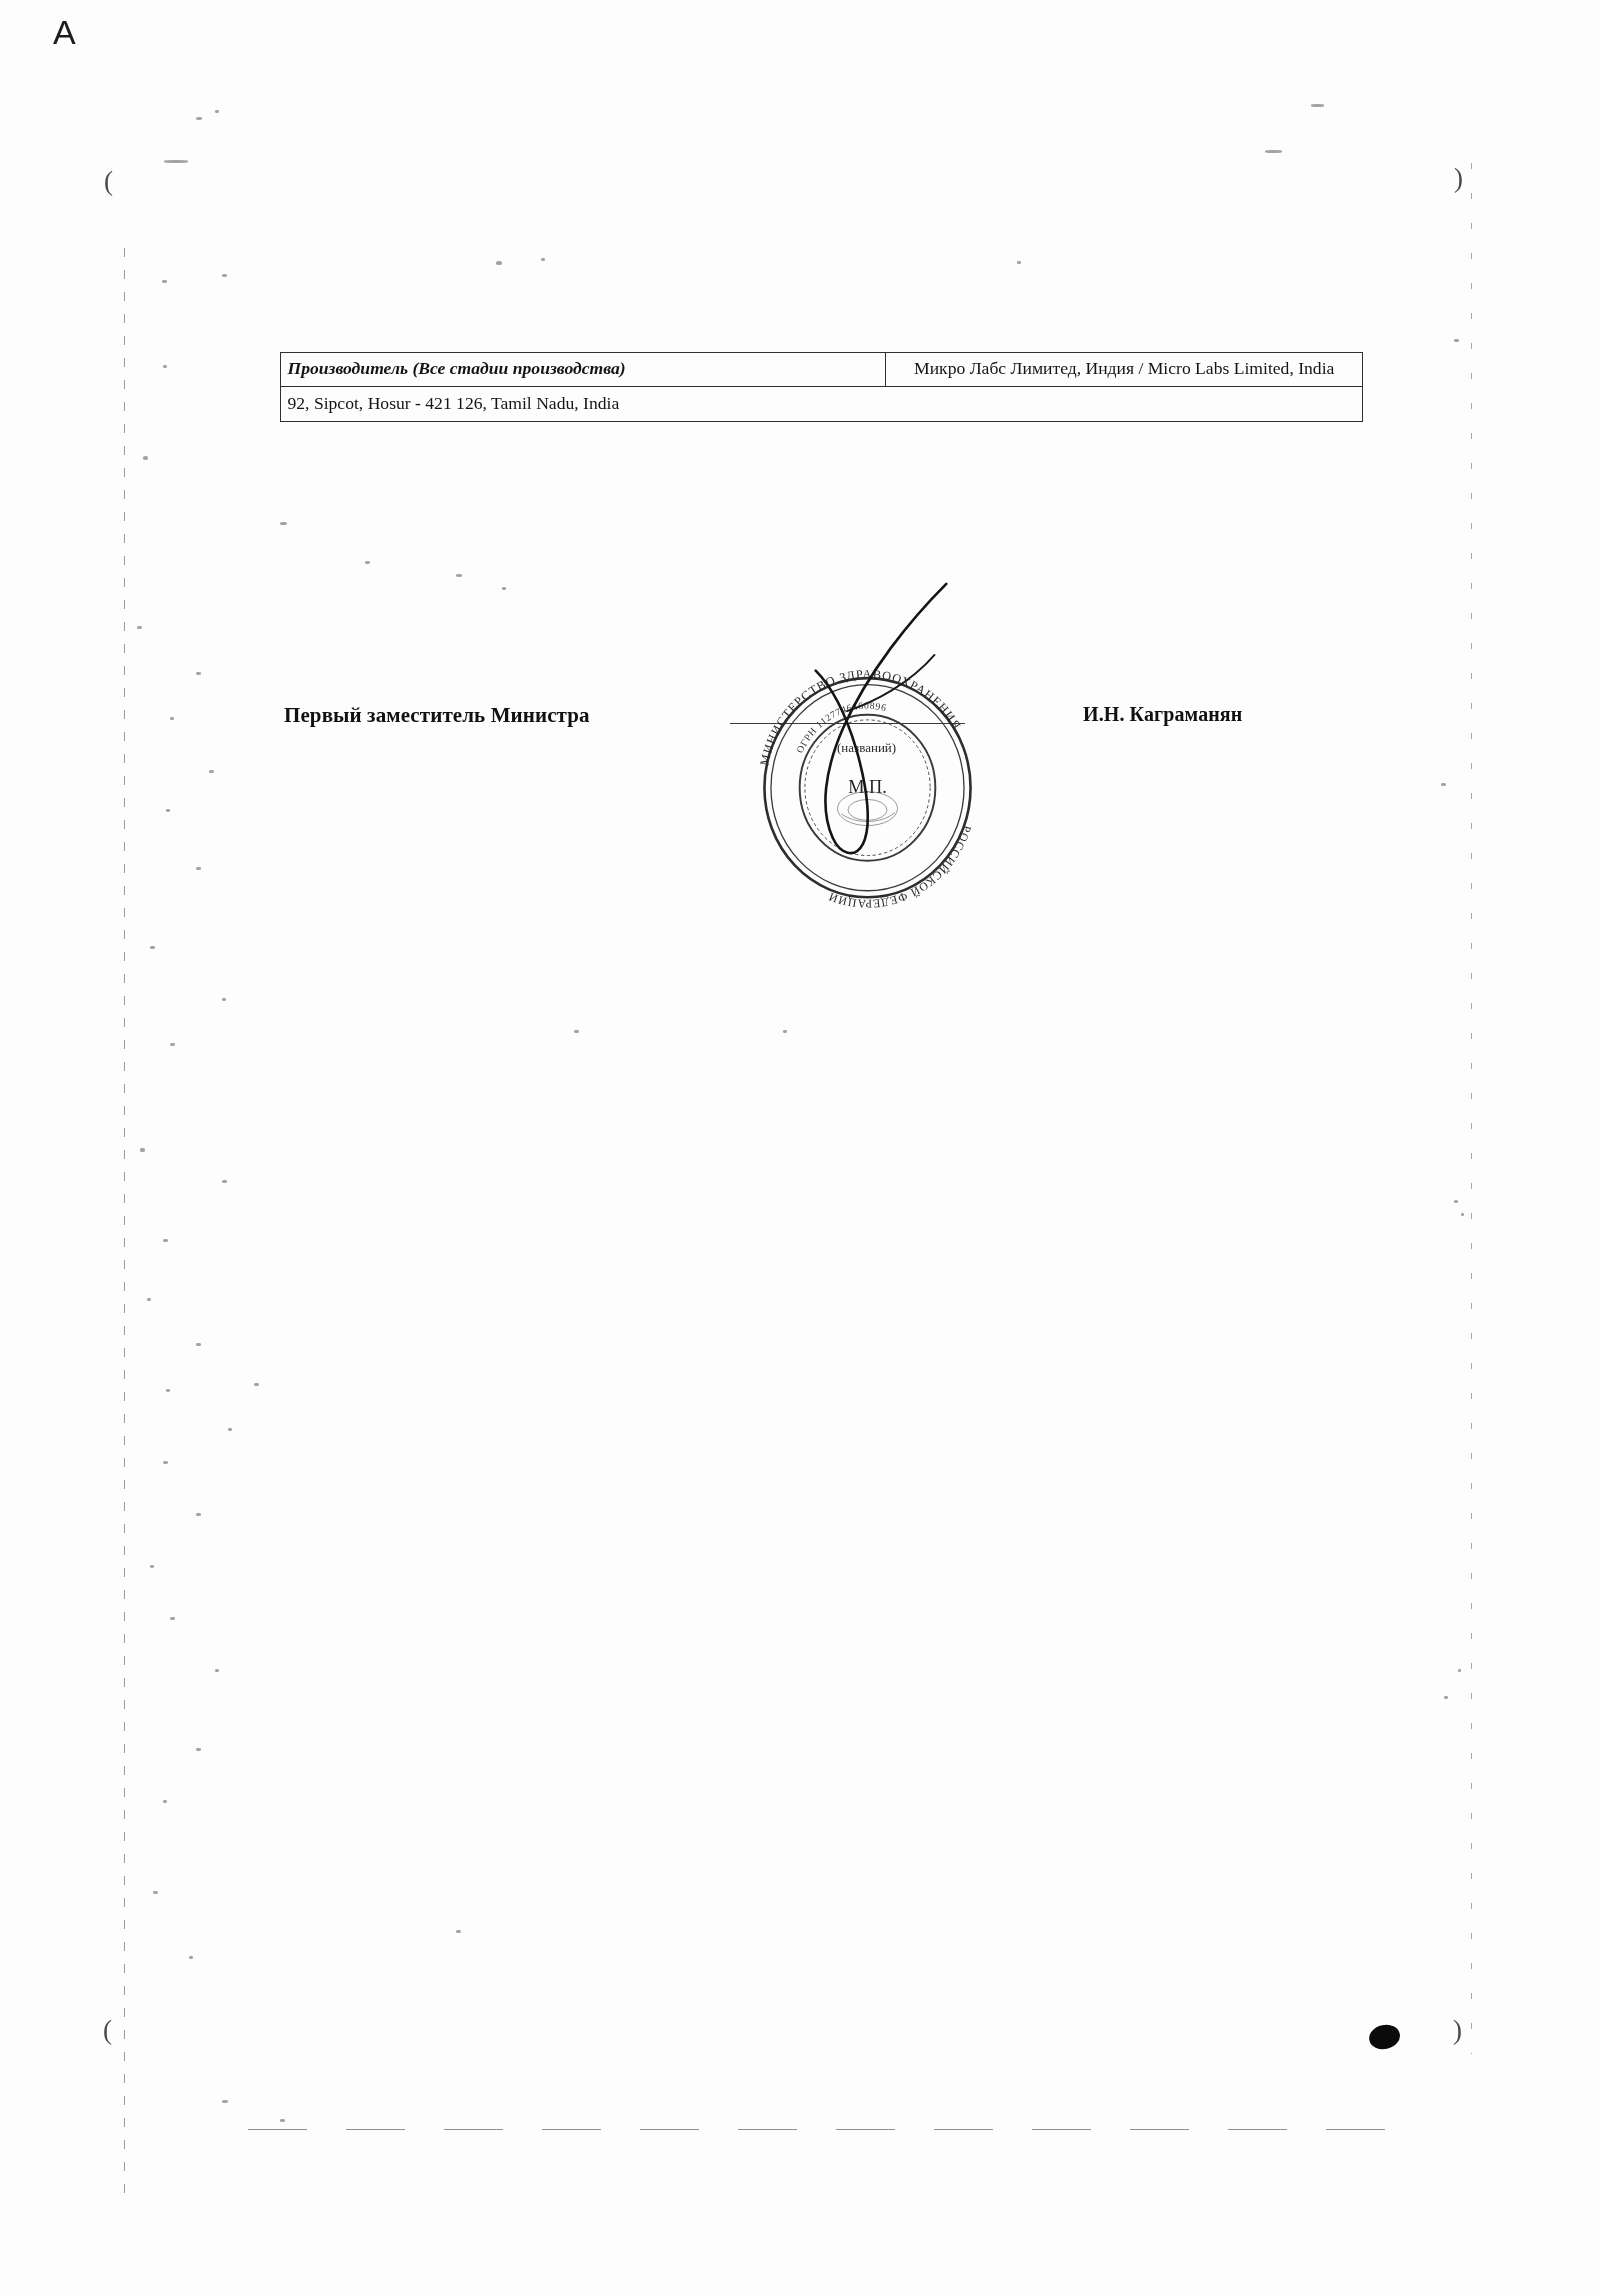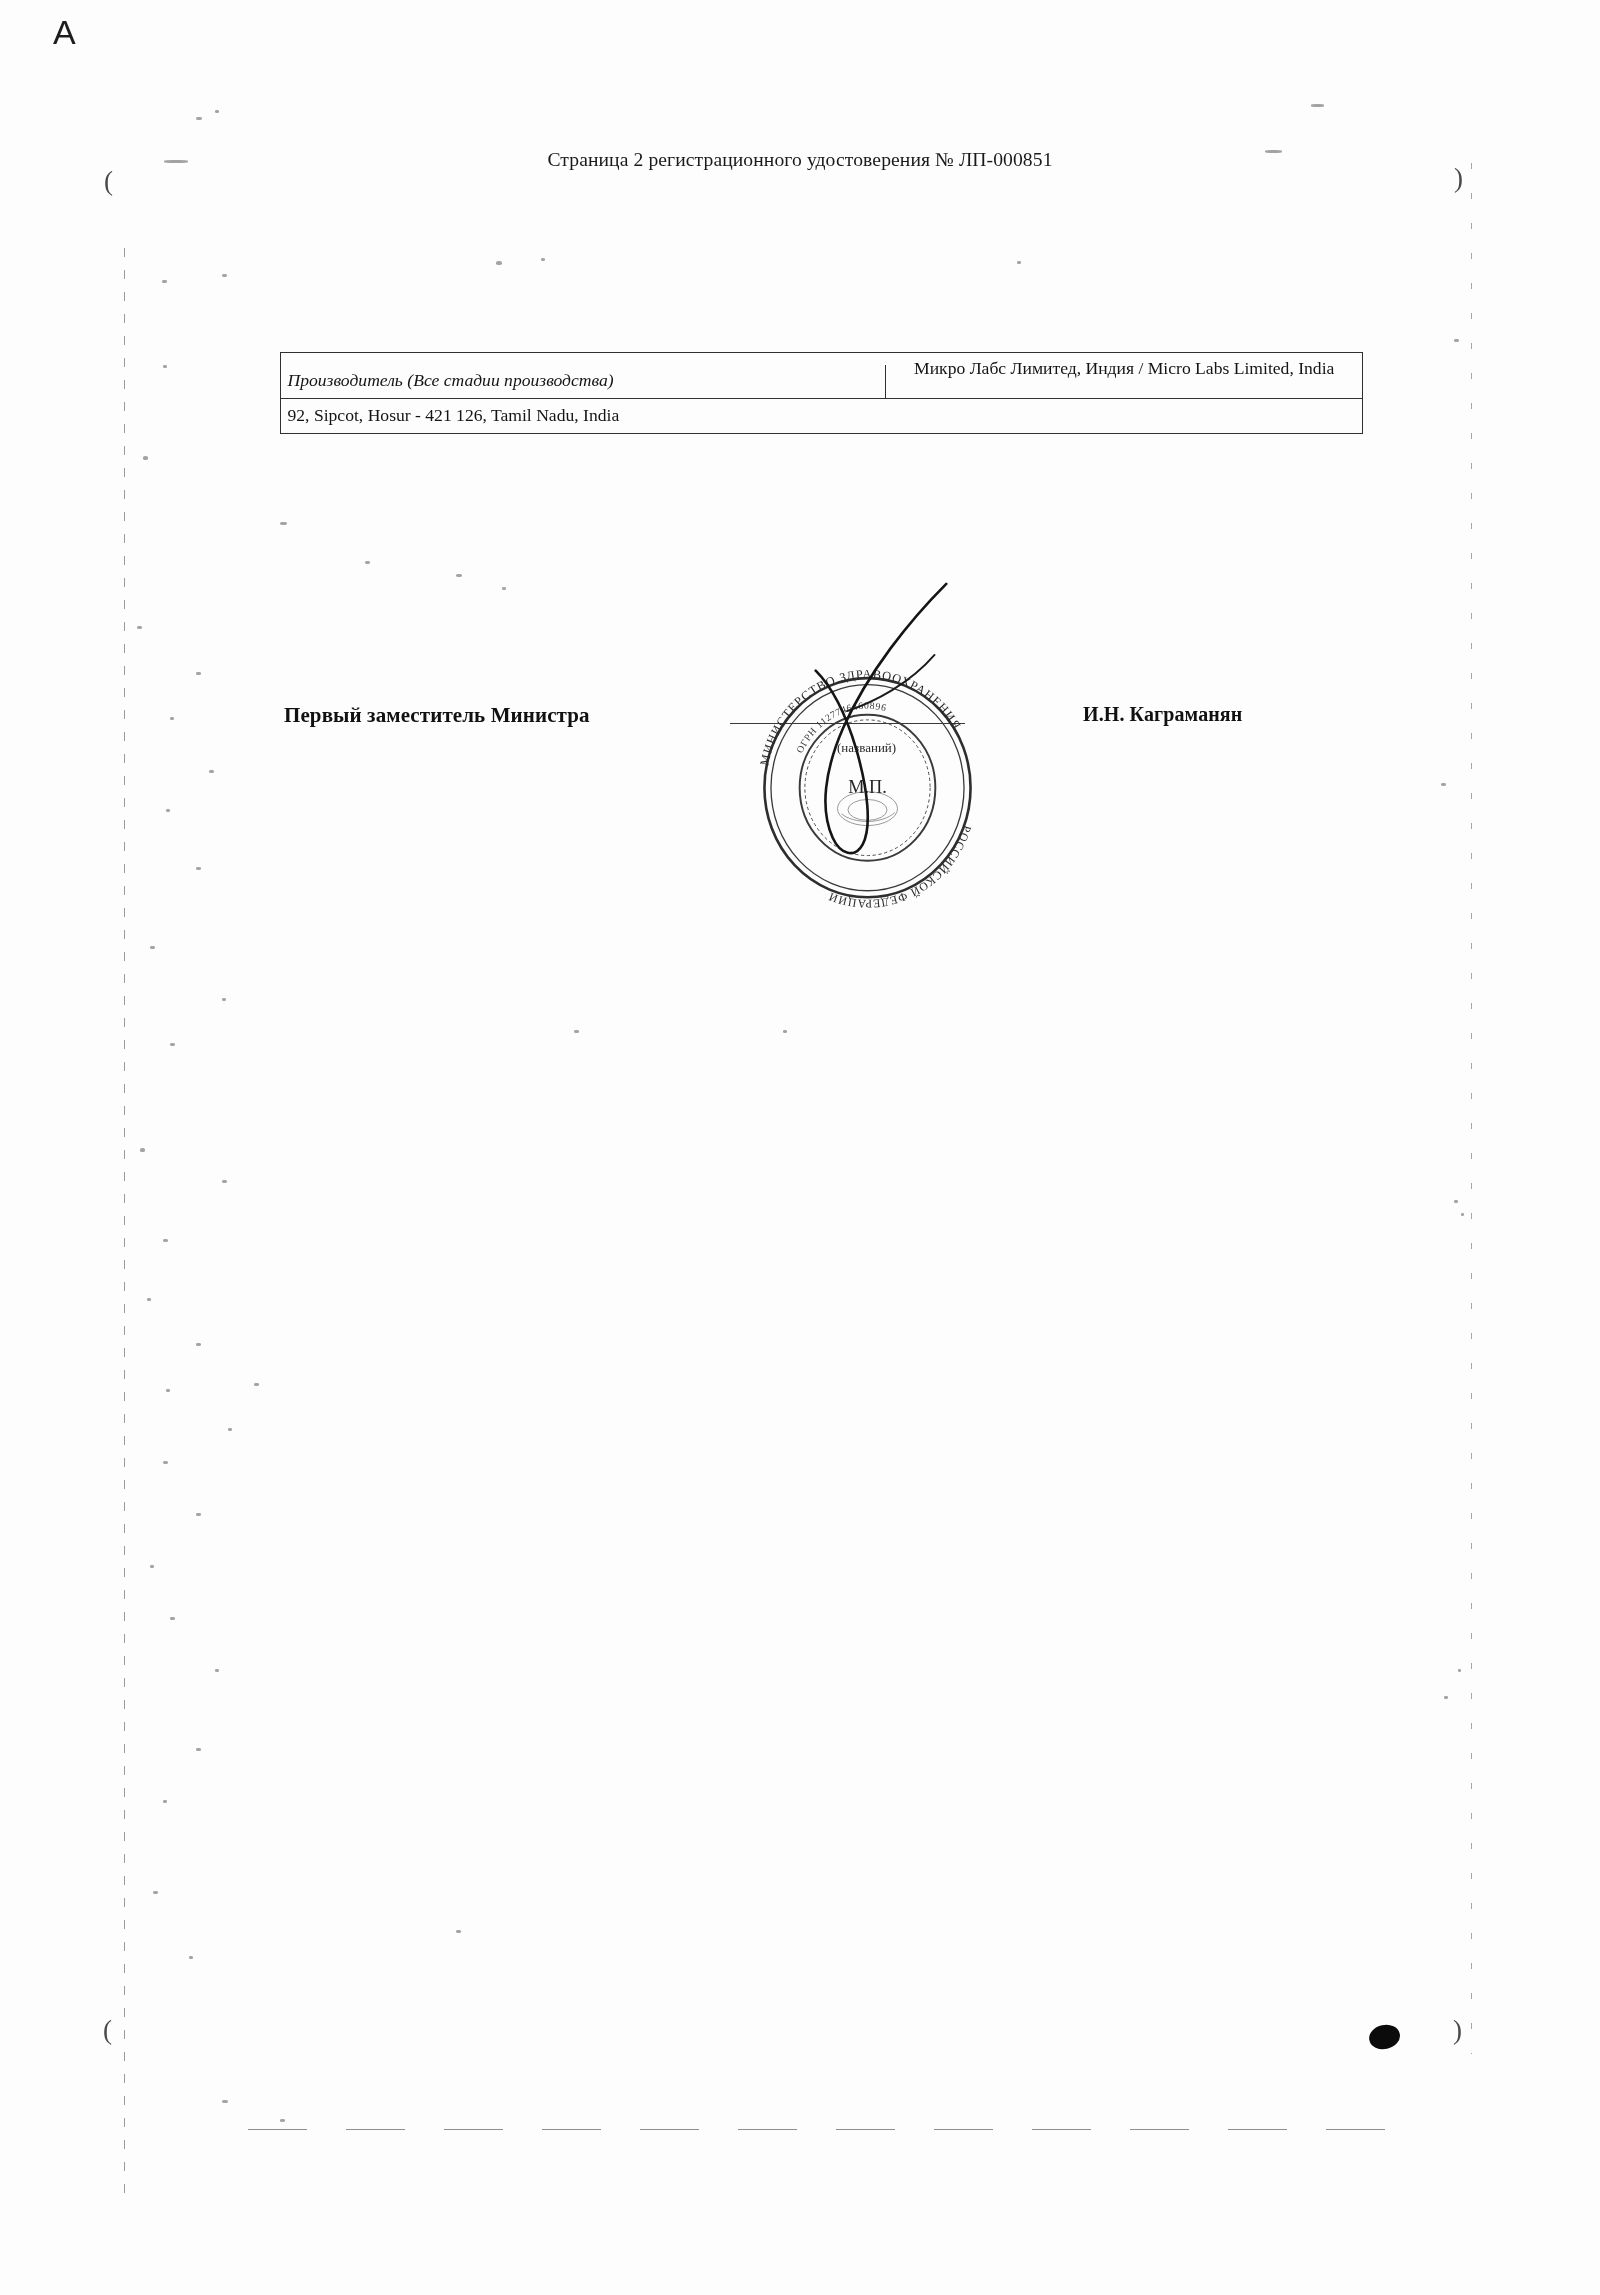--- a/index.html
+++ b/index.html
@@ -71,22 +71,21 @@
     color: #141414;
   }
   .t-cell.left {
     width: 606px;
     border-right: 1.3px solid #303030;
   }
   .t-cell.right { width: 476px; text-align: center; }
   .t-cell.full { width: 100%; }
   .t-cell.italic {
     font-style: italic;
-    font-weight: normal;
-    margin-top: 12px;
+    font-weight: bold;
   }
   .t-head {
     font-size: 17.6px;
     line-height: 1.3;
   }
 
   
   .sig-title {
     position: absolute;
     left: 284px;
@@ -252,21 +251,20 @@
   <div class="bottom-dashes"></div>
   <div class="blot"></div>
 
   <div class="corner-mark">A</div>
 
   <div class="paren" style="left:104px;top:166px;">(</div>
   <div class="paren" style="left:1454px;top:163px;">)</div>
   <div class="paren" style="left:103px;top:2015px;">(</div>
   <div class="paren" style="left:1453px;top:2015px;">)</div>
 
-  <div class="header-line">Страница 2 регистрационного удостоверения № ЛП-000851</div>
 
   <div class="table">
     <div class="t-row">
       <div class="t-cell left italic">Производитель (Все стадии производства)</div>
       <div class="t-cell right">Микро Лабс Лимитед, Индия / Micro Labs Limited,  India</div>
     </div>
     <div class="t-row">
       <div class="t-cell full">92, Sipcot, Hosur - 421 126, Tamil Nadu, India</div>
     </div>
   </div>

